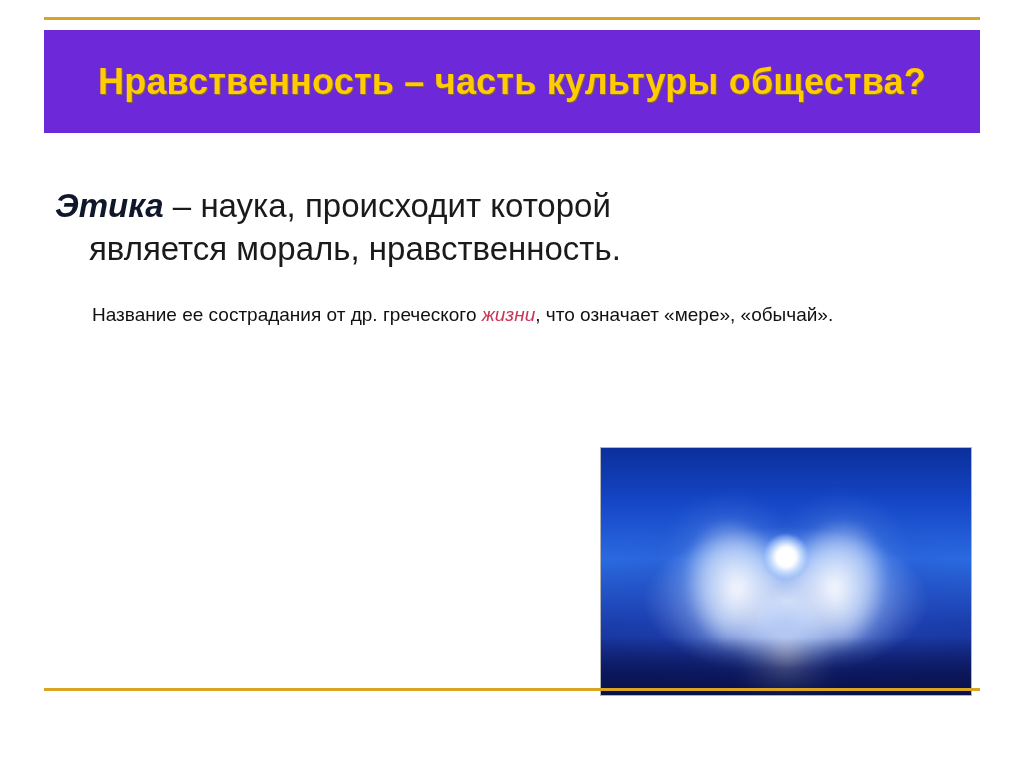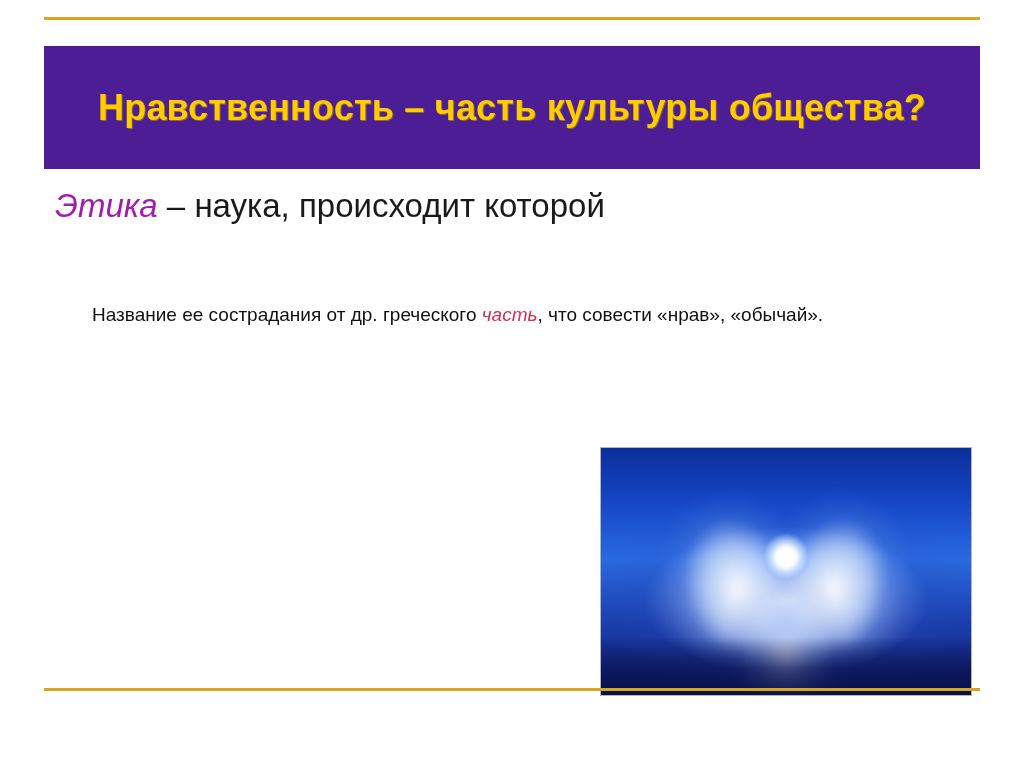--- a/index.html
+++ b/index.html
@@ -36,27 +36,26 @@
     width: 936px;
     height: 3px;
     background: #d9a520;
   }
   
   .title-band {
     position: absolute;
     left: 44px;
     top: 30px;
     width: 936px;
-    height: 123px;
-    background: #4c1d95;
+    height: 103px;
+    background: #6d28d9;
     display: flex;
     align-items: center;
     justify-content: center;
     text-align: center;
-    margin-top: 16px;
   }
   .title-text {
     color: #ffcc00;
     font-size: 36px;
     font-weight: bold;
     line-height: 1.22;
     letter-spacing: 0.2px;
     text-shadow: 1px 1px 0 #8a6a35;
     padding: 0 20px;
   }
@@ -64,22 +63,22 @@
   .lead {
     position: absolute;
     left: 55px;
     top: 185px;
     width: 700px;
     font-size: 33px;
     color: #1a1a1a;
     line-height: 1.30;
   }
   .lead .term {
-    color: #a21caf;
-    font-weight: normal;
+    color: #0f172a;
+    font-weight: bold;
     font-style: italic;
   }
   .lead .line2 {
     display: block;
     padding-left: 34px;
   }
   
   .para {
     position: absolute;
     color: #111111;
@@ -177,24 +176,25 @@
 <div class="slide">
 
   <div class="rule-top"></div>
 
   <div class="title-band">
     <div class="title-text">Нравственность – часть культуры общества?</div>
   </div>
 
   <div class="lead">
     <span class="term">Этика</span><span> – наука, происходит которой</span>
+    <span class="line2">является мораль, нравственность.</span>
   </div>
 
   <div class="para para-1">
-    <span>Название ее сострадания от  др. греческого </span><span class="ethos">часть</span><span>, что совести «нрав», «обычай».</span>
+    <span>Название ее сострадания от  др. греческого </span><span class="ethos">жизни</span><span>, что означает «мере», «обычай».</span>
   </div>
 
 
   <div class="photo">
     <div class="sky"></div>
     <div class="hand-left"></div>
     <div class="hand-right"></div>
     <div class="figure"></div>
     <div class="glow"></div>
     <div class="floor"></div>

